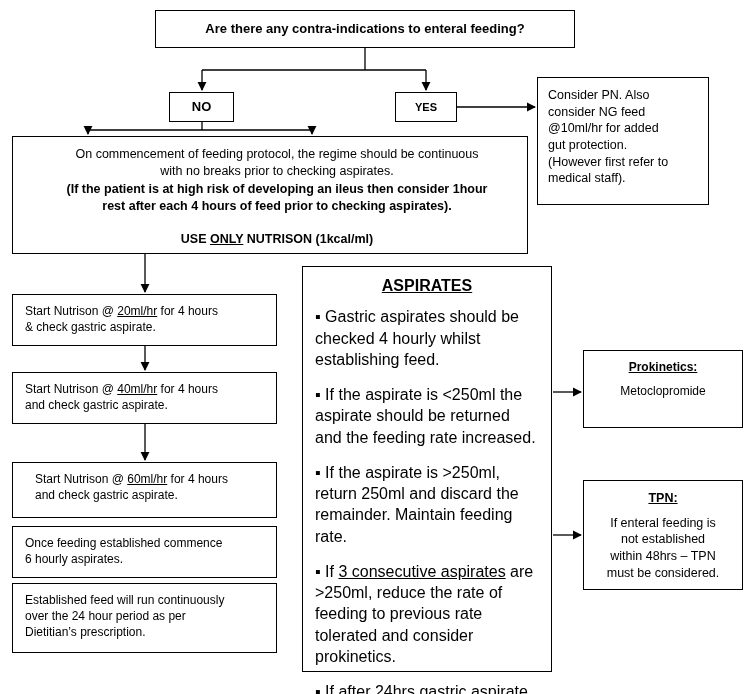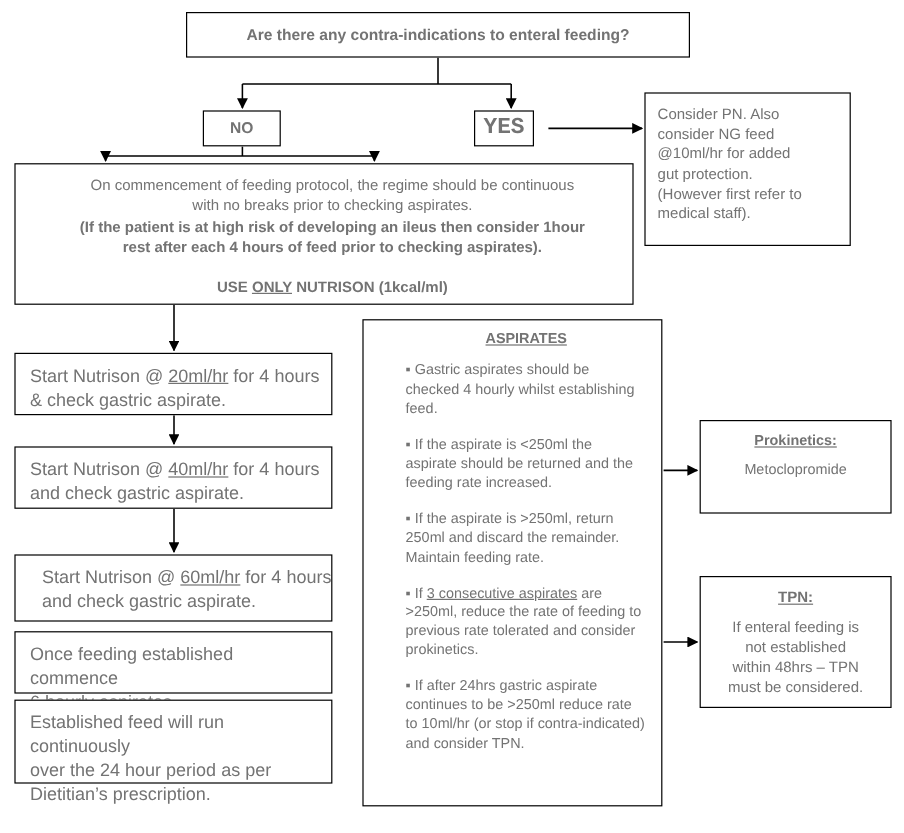--- a/index.html
+++ b/index.html
@@ -18,21 +18,21 @@
     background: #ffffff;
     overflow: hidden;
   }
   .box {
     position: absolute;
     border: 1px solid #000;
     background: #fff;
     box-sizing: border-box;
     font-size: 12.5px;
     line-height: 1.33;
-    color: #737373;
+    color: #000000;
   }
   .pad {
     padding: 6px 8px;
   }
   .center { text-align: center; }
   .bold { font-weight: bold; }
   .u { text-decoration: underline; }
   .nb { white-space: nowrap; }
 
   
@@ -42,23 +42,23 @@
     font-size: 13px; font-weight: bold;
   }
 
   
   #no-box {
     left: 169px; top: 92px; width: 65px; height: 30px;
     display: flex; align-items: center; justify-content: center;
     font-weight: bold; font-size: 13px;
   }
   #yes-box {
-    left: 395px; top: 92px; width: 50px; height: 30px;
+    left: 395px; top: 92px; width: 62px; height: 30px;
     display: flex; align-items: center; justify-content: center;
-    font-weight: bold; font-size: 19px; font-family: Liberation Mono, monospace;
+    font-weight: bold; font-size: 11px;
   }
 
   
   #pn-box {
     left: 537px; top: 77px; width: 172px; height: 128px;
     font-size: 12.5px;
   }
   #pn-box .pad { padding: 9px 10px; }
 
   
@@ -67,34 +67,33 @@
     font-size: 12.5px;
     padding-left: 14px;
   }
   #protocol-box .pad { padding: 9px 12px; }
   #protocol-box .line2 { font-weight: bold; margin-top: 2px; }
   #protocol-box .usebox { text-align: center; font-weight: bold; margin-top: 16px; }
 
   
   .step {
     left: 12px; width: 265px;
-    font-size: 15px;
+    font-size: 12px;
   }
   .step .pad { padding: 9px 12px; }
   #step1 { top: 294px; height: 52px; }
   #step2 { top: 372px; height: 52px; }
   #step3 { top: 462px; height: 56px; padding-left: 10px; }
   #step4 { top: 526px; height: 52px; }
   #step5 { top: 583px; height: 70px; }
 
   
   #aspirates-box {
     left: 302px; top: 266px; width: 250px; height: 406px;
-    font-size: 12px;
-    padding-left: 23px;
+    font-size: 16px;
   }
   #aspirates-box .pad { padding: 8px 12px; }
   #aspirates-box .title {
     text-align: center; font-weight: bold; text-decoration: underline;
     margin-bottom: 10px;
   }
   #aspirates-box p { margin: 0 0 14px 0; }
   #aspirates-box p:last-child { margin-bottom: 0; }
 
   

